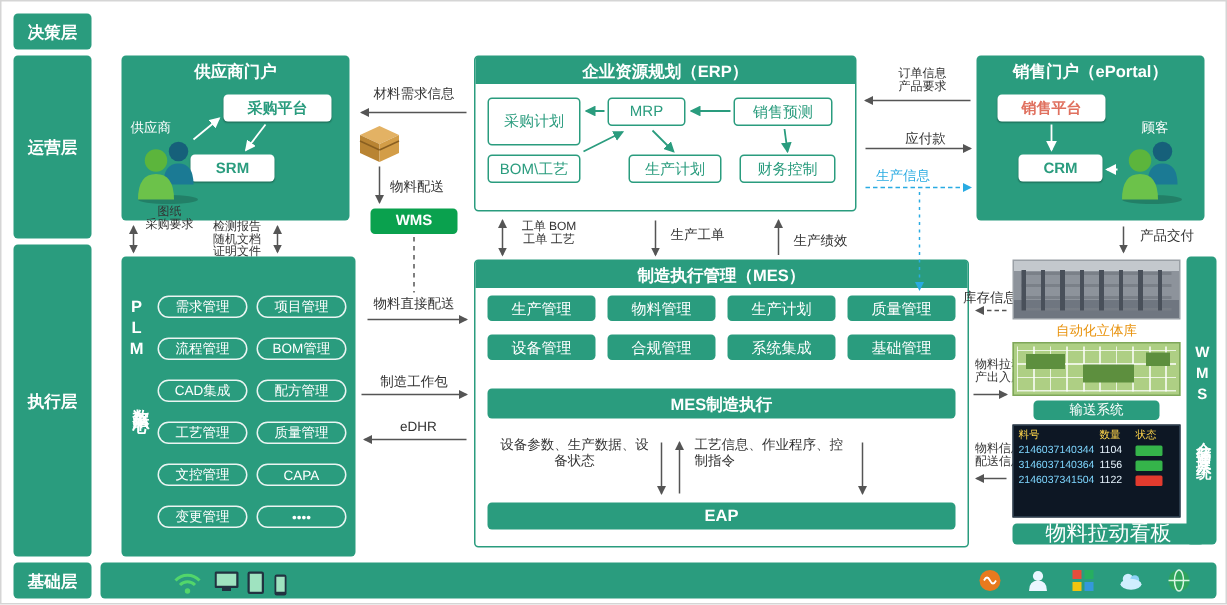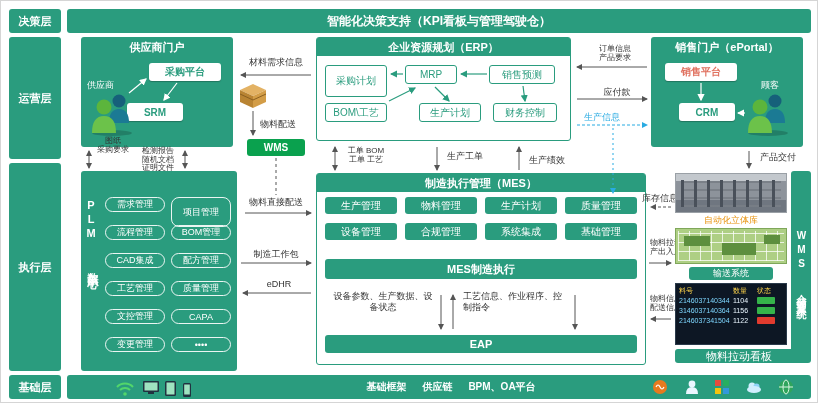--- a/index.html
+++ b/index.html
@@ -43,21 +43,20 @@
 </head>
 <body>
 
 <div class="canvas">
 
   <div class="abs teal rd c lbl" style="left:8px;top:8px;width:52px;height:24px">决策层</div>
   <div class="abs teal rd c lbl" style="left:8px;top:36px;width:52px;height:122px">运营层</div>
   <div class="abs teal rd c lbl" style="left:8px;top:162px;width:52px;height:208px">执行层</div>
   <div class="abs teal rd c lbl" style="left:8px;top:374px;width:52px;height:24px">基础层</div>
 
-  <div class="abs teal rd c" style="left:66px;top:8px;width:744px;height:24px;font-weight:bold;font-size:12px">智能化决策支持（KPI看板与管理驾驶仓）</div>
 
   <div class="abs teal rd" style="left:80px;top:36px;width:152px;height:110px">
     <div class="abs c lbl" style="left:0;top:4px;width:100%;height:13px">供应商门户</div>
     <div class="abs" style="left:6px;top:42px;font-size:9px">供应商</div>
   </div>
   <div class="wp" style="left:148px;top:62px;width:72px;height:18px">采购平台</div>
   <div class="wp" style="left:126px;top:102px;width:56px;height:18px">SRM</div>
   <svg class="abs" style="left:88px;top:88px" width="46" height="48" viewBox="0 0 46 48">
     <ellipse cx="23" cy="44" rx="20" ry="3" fill="rgba(0,0,0,.18)"></ellipse>
     <circle cx="30" cy="12" r="6.5" fill="#16607a"></circle>
@@ -126,21 +125,21 @@
     <circle cx="30" cy="12" r="6.5" fill="#16607a"></circle>
     <path d="M20 34 q0-14 10-14 q10 0 10 14 z" fill="#1b7a94"></path>
     <circle cx="15" cy="18" r="7.5" fill="#5cb53c"></circle>
     <path d="M3 44 q0-17 12-17 q12 0 12 17 z" fill="#6cc24a"></path>
   </svg>
 
   <div class="abs teal rd" style="left:80px;top:170px;width:156px;height:200px"></div>
   <div class="abs vt" style="left:84px;top:198px;height:60px;color:#fff;font-weight:bold;font-size:11px;letter-spacing:2px">PLM</div>
   <div class="abs vt" style="left:84px;top:262px;height:80px;color:#fff;font-weight:bold;font-size:11px;letter-spacing:2px">数据中心</div>
   <div class="pill" style="left:104px;top:196px;width:60px;height:15px">需求管理</div>
-  <div class="pill" style="left:170px;top:196px;width:60px;height:30px">项目管理</div>
+  <div class="pill" style="left:170px;top:196px;width:60px;height:15px">项目管理</div>
   <div class="pill" style="left:104px;top:224px;width:60px;height:15px">流程管理</div>
   <div class="pill" style="left:170px;top:224px;width:60px;height:15px">BOM管理</div>
   <div class="pill" style="left:104px;top:252px;width:60px;height:15px">CAD集成</div>
   <div class="pill" style="left:170px;top:252px;width:60px;height:15px">配方管理</div>
   <div class="pill" style="left:104px;top:280px;width:60px;height:15px">工艺管理</div>
   <div class="pill" style="left:170px;top:280px;width:60px;height:15px">质量管理</div>
   <div class="pill" style="left:104px;top:308px;width:60px;height:15px">文控管理</div>
   <div class="pill" style="left:170px;top:308px;width:60px;height:15px">CAPA</div>
   <div class="pill" style="left:104px;top:336px;width:60px;height:15px">变更管理</div>
   <div class="pill" style="left:170px;top:336px;width:60px;height:15px">••••</div>
@@ -194,46 +193,41 @@
       <span class="kno">3146037140364</span>
       <span class="kqty">1156</span>
       <span class="kchip" style="background: rgb(53, 180, 74);"></span>
     </div>
     <div class="krow">
       <span class="kno">2146037341504</span>
       <span class="kqty">1122</span>
       <span class="kchip" style="background: rgb(226, 59, 46);"></span>
     </div>
   </div>
-  <div class="abs teal rd c" style="left:674px;top:348px;width:128px;height:14px;font-size:11px">物料拉动看板</div>
+  <div class="abs teal rd c" style="left:674px;top:348px;width:128px;height:14px;font-size:14px">物料拉动看板</div>
 
   <div class="abs teal rd c" style="left:790px;top:170px;width:20px;height:192px">
     <span class="vt" style="font-weight:bold;font-size:10px;letter-spacing:3px">WMS 仓储管理系统</span>
   </div>
 
   <div class="abs teal rd" style="left:66px;top:374px;width:744px;height:24px"></div>
   <svg class="abs" style="left:114px;top:378px" width="20" height="18" viewBox="0 0 20 18">
     <path d="M2 8 a11 11 0 0 1 16 0" stroke="#52d66b" stroke-width="2" fill="none"></path>
     <path d="M5 11 a7 7 0 0 1 10 0" stroke="#52d66b" stroke-width="2" fill="none"></path>
     <circle cx="10" cy="15" r="1.8" fill="#52d66b"></circle>
   </svg>
   <svg class="abs" style="left:142px;top:379px" width="52" height="18" viewBox="0 0 52 18">
     <rect x="0" y="1" width="16" height="11" rx="1" fill="#213240"></rect>
       <rect x="1.5" y="2.5" width="13" height="8" fill="#9fe3c0"></rect>
       <rect x="5" y="12" width="6" height="2" fill="#213240"></rect>
     <rect x="22" y="1" width="11" height="15" rx="1.5" fill="#213240"></rect>
       <rect x="23.5" y="2.5" width="8" height="12" fill="#9fe3c0"></rect>
     <rect x="40" y="3" width="8" height="14" rx="1.5" fill="#213240"></rect>
       <rect x="41.2" y="4.5" width="5.6" height="10" fill="#9fe3c0"></rect>
   </svg>
-  <div class="abs" style="left:330px;top:374px;width:240px;height:24px;display:flex;align-items:center;justify-content:center;gap:16px;color:#fff;font-weight:bold;font-size:10px">
-    <span>基础框架</span>
-    <span>供应链</span>
-    <span>BPM、OA平台</span>
-  </div>
   <svg class="abs" style="left:650px;top:377px" width="18" height="18" viewBox="0 0 18 18">
     <circle cx="9" cy="9" r="7" fill="#e87a1e"></circle>
       <path d="M5 9 q2-4 4 0 q2 4 4 0" stroke="#fff" stroke-width="1.2" fill="none"></path>
   </svg>
   <svg class="abs" style="left:682px;top:377px" width="18" height="18" viewBox="0 0 18 18">
     <circle cx="9" cy="6" r="3.4" fill="#eaf6ff"></circle>
       <path d="M3 16 q0-7 6-7 q6 0 6 7 z" fill="#eaf6ff"></path>
   </svg>
   <svg class="abs" style="left:712px;top:377px" width="18" height="18" viewBox="0 0 18 18">
     <rect x="2" y="2" width="6" height="6" fill="#e74c3c"></rect>

